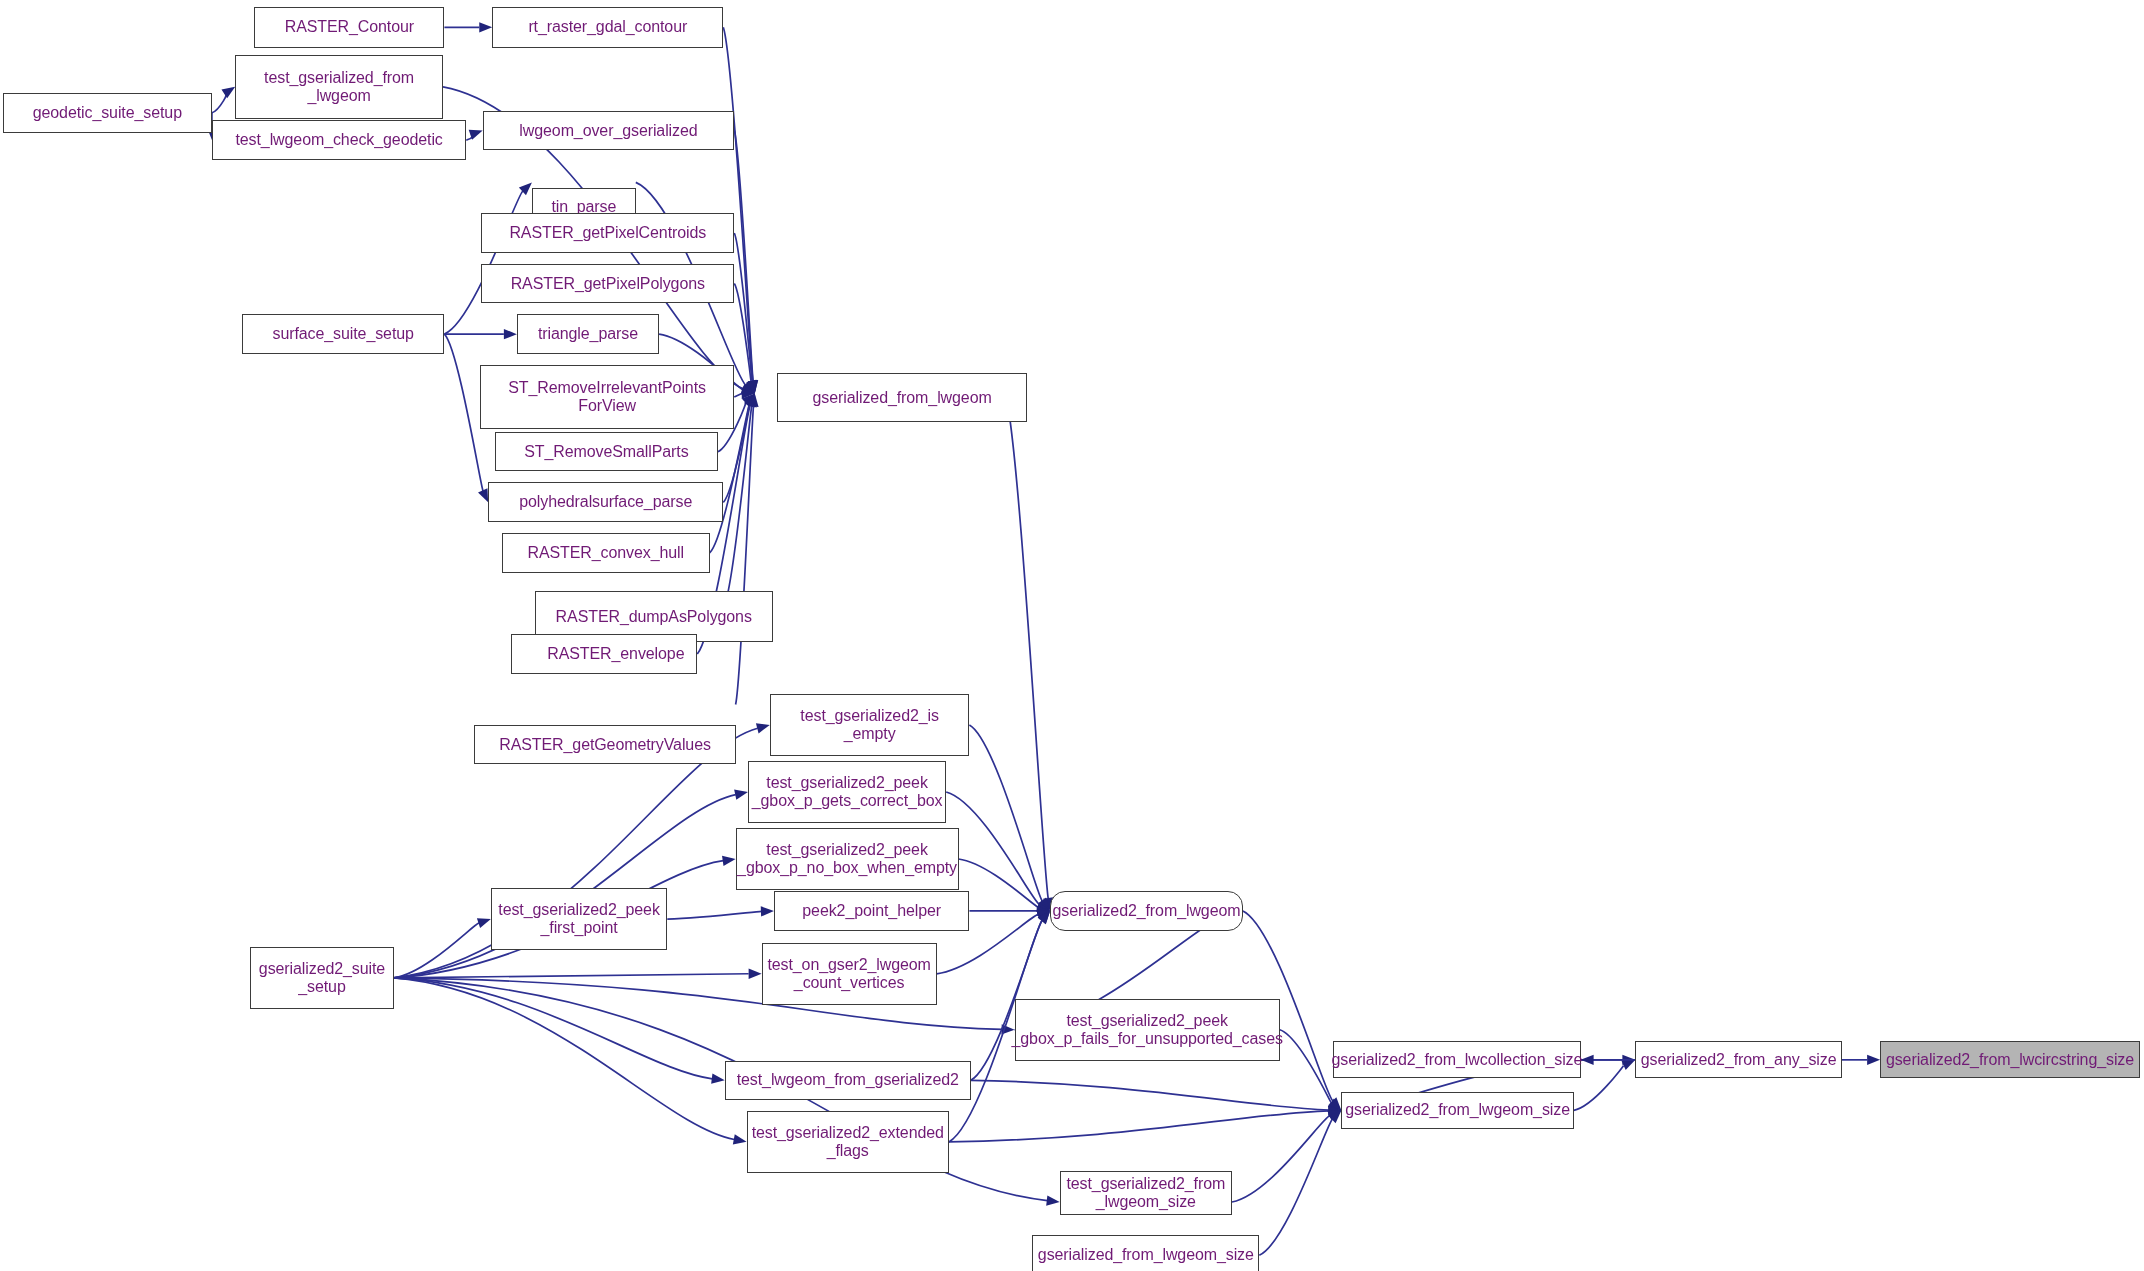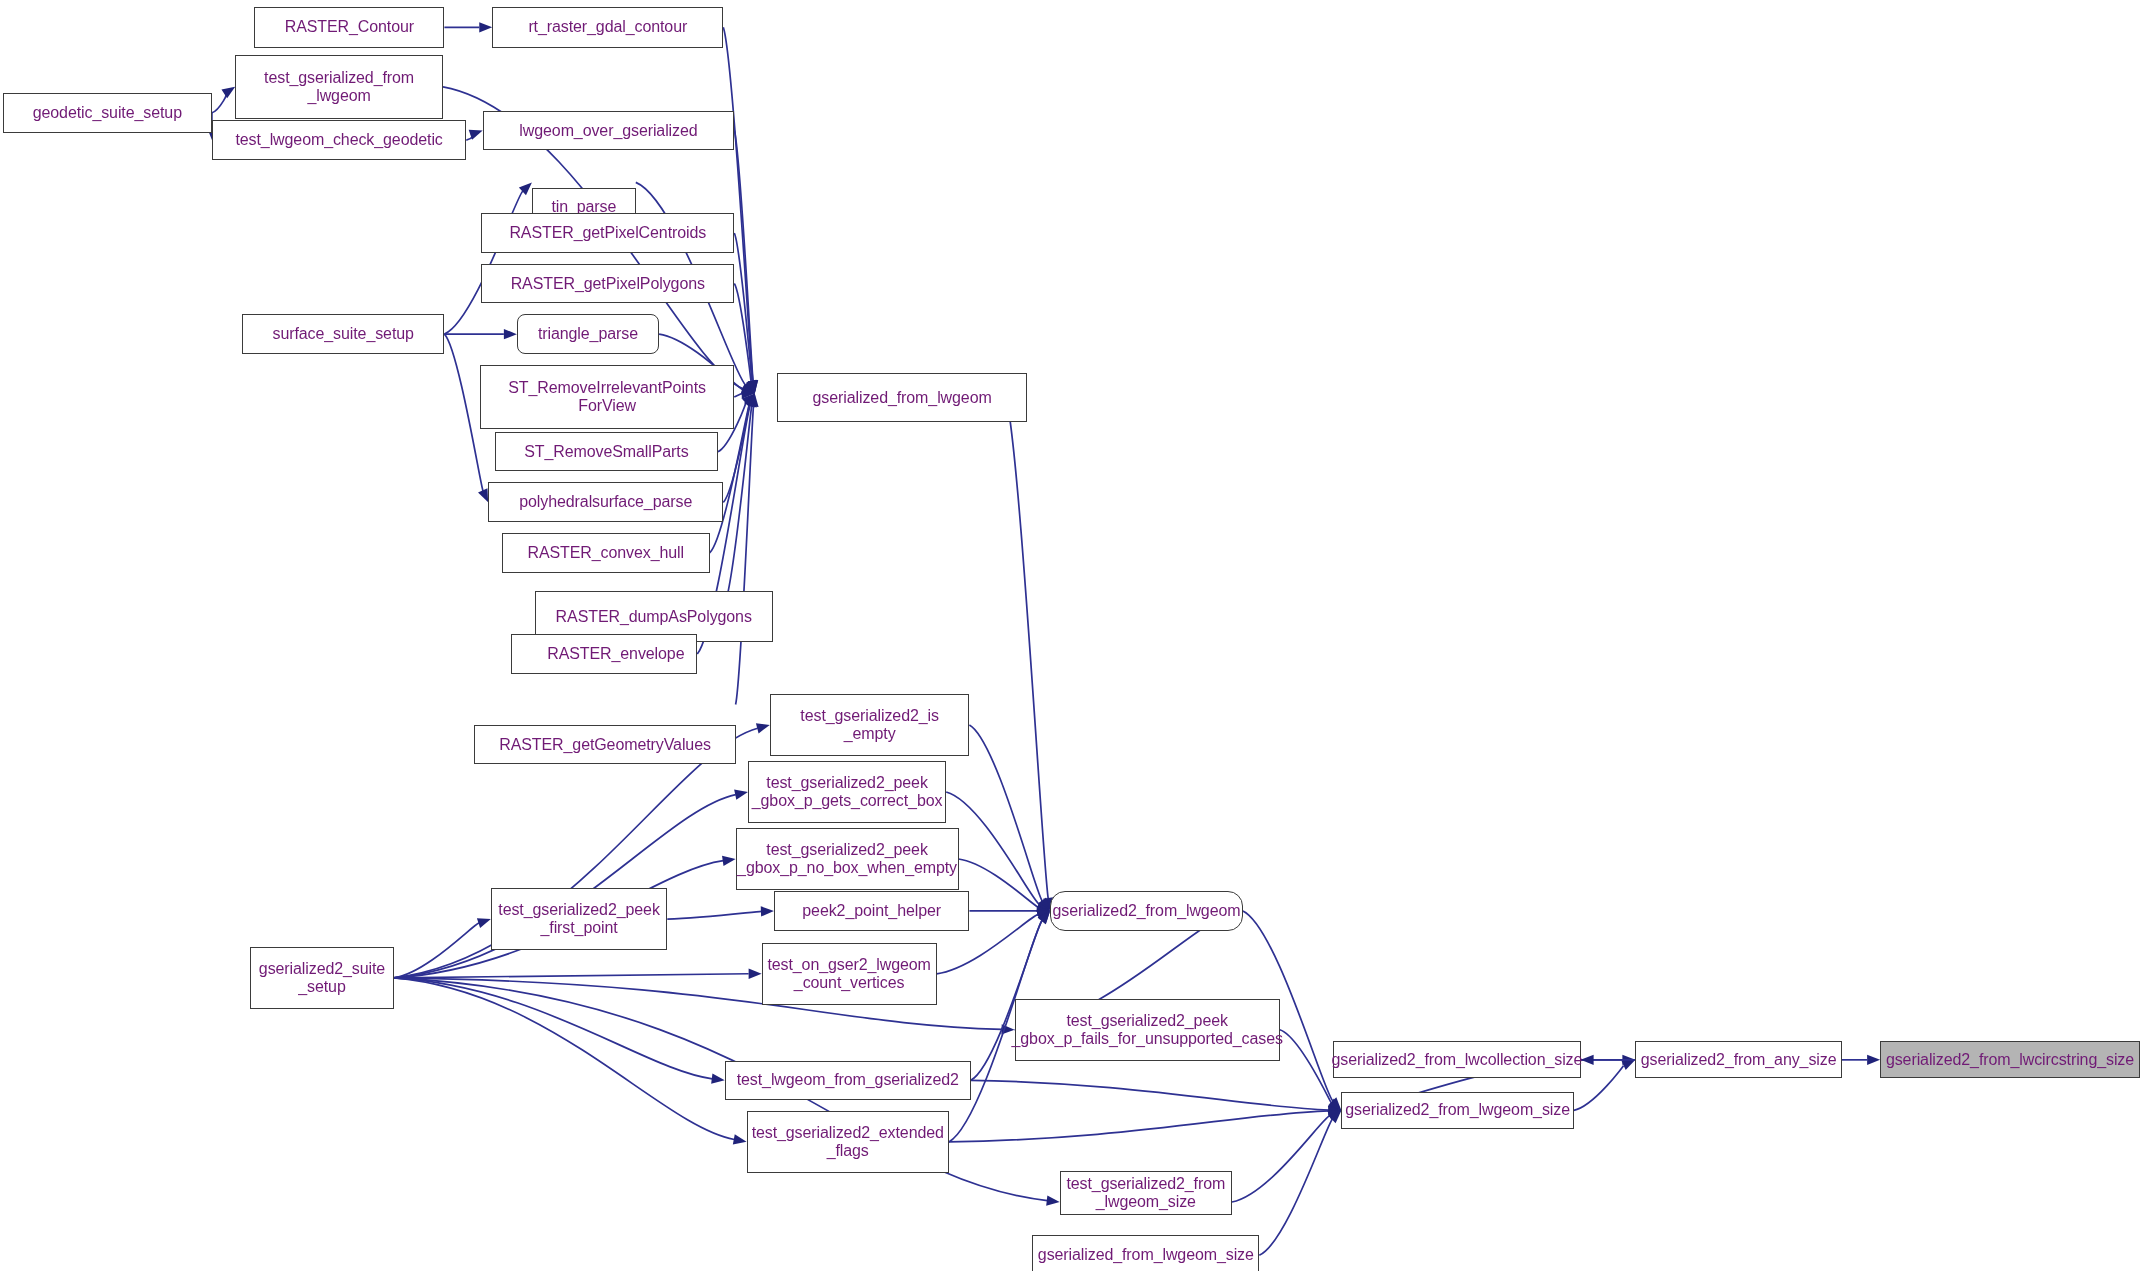--- a/index.html
+++ b/index.html
@@ -168,21 +168,21 @@
       <div class="node" style="left: 492.245px; top: 6.83333px; width: 231.082px; height: 41px;">rt_raster_gdal_contour</div>
       <div class="node" style="left: 235.184px; top: 54.6667px; width: 207.837px; height: 64.2333px;">test_gserialized_from
 _lwgeom</div>
       <div class="node" style="left: 2.73469px; top: 92.9333px; width: 209.204px; height: 39.6333px;">geodetic_suite_setup</div>
       <div class="node" style="left: 211.939px; top: 120.267px; width: 254.327px; height: 39.6333px;">test_lwgeom_check_geodetic</div>
       <div class="node" style="left: 482.673px; top: 110.7px; width: 251.592px; height: 39.6333px;">lwgeom_over_gserialized</div>
       <div class="node" style="left: 531.898px; top: 162.633px; width: 103.918px; height: 39.6333px; margin-top: 25px;">tin_parse</div>
       <div class="node" style="left: 481.306px; top: 213.2px; width: 252.959px; height: 39.6333px;">RASTER_getPixelCentroids</div>
       <div class="node" style="left: 481.306px; top: 263.767px; width: 252.959px; height: 39.6333px;">RASTER_getPixelPolygons</div>
       <div class="node" style="left: 242.02px; top: 314.333px; width: 202.367px; height: 39.6333px;">surface_suite_setup</div>
-      <div class="node" style="left: 516.857px; top: 314.333px; width: 142.204px; height: 39.6333px; border-radius: 8px;">triangle_parse</div>
+      <div class="node" style="left: 516.857px; top: 314.333px; width: 142.204px; height: 39.6333px;">triangle_parse</div>
       <div class="node" style="left: 479.939px; top: 364.9px; width: 254.327px; height: 64.2333px;">ST_RemoveIrrelevantPoints
 ForView</div>
       <div class="node" style="left: 494.98px; top: 431.867px; width: 222.878px; height: 39.6333px;">ST_RemoveSmallParts</div>
       <div class="node" style="left: 488.143px; top: 482.433px; width: 235.184px; height: 39.6333px;">polyhedralsurface_parse</div>
       <div class="node" style="left: 501.816px; top: 533px; width: 207.837px; height: 39.6333px;">RASTER_convex_hull</div>
       <div class="node" style="left: 486.776px; top: 591px; width: 237.918px; height: 51px; margin-left: 48px;">RASTER_dumpAsPolygons</div>
       <div class="node" style="left: 511.388px; top: 634.133px; width: 185.959px; height: 39.6333px; padding-left: 27px;">RASTER_envelope</div>
       <div class="node" style="left: 474.469px; top: 684.7px; width: 261.163px; height: 39.6333px; margin-top: 40px;">RASTER_getGeometryValues</div>
       <div class="node" style="left: 777px; top: 373.1px; width: 250.224px; height: 49px;">gserialized_from_lwgeom</div>
       <div class="node" style="left: 769.816px; top: 694.267px; width: 199.633px; height: 61.5px;">test_gserialized2_is

